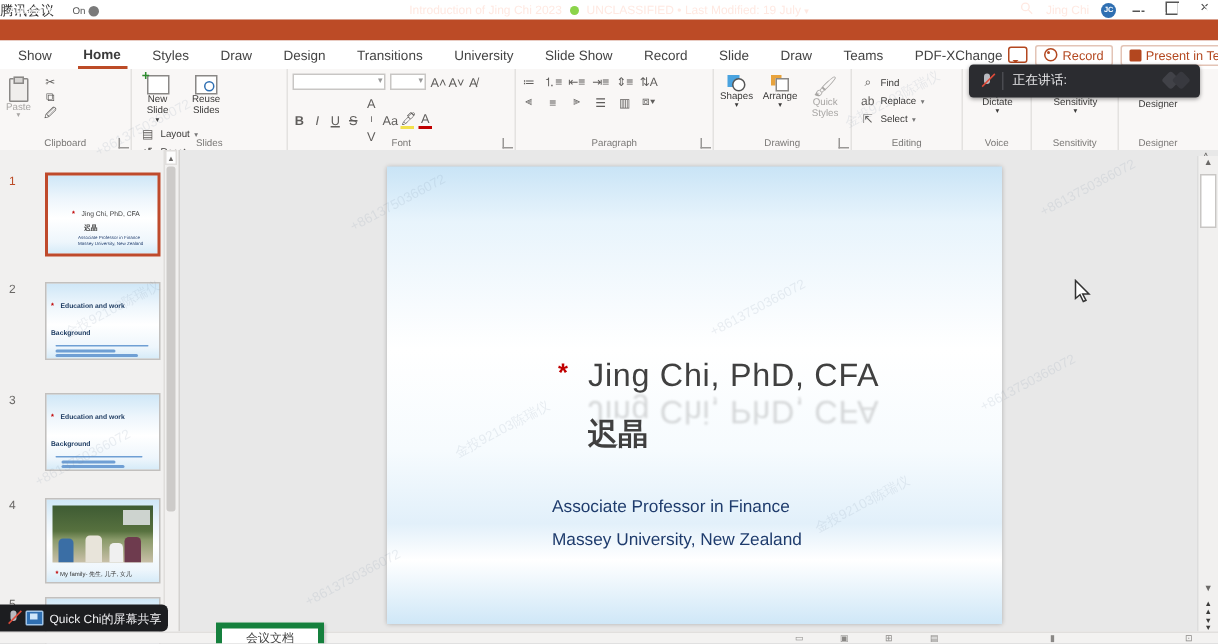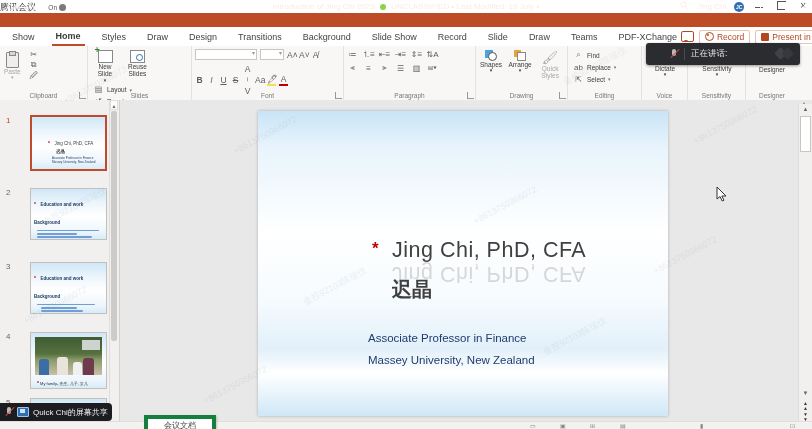--- a/index.html
+++ b/index.html
@@ -77,21 +77,21 @@
   .arrange-ico i{position:absolute;left:0;top:0;width:7px;height:7px;background:#e8a33d;}
   .arrange-ico b{position:absolute;right:0;bottom:0;width:7px;height:7px;border:1px solid #8a8886;background:#fff;}
   .mic-ico{width:6px;height:9px;border:1px solid #444;border-radius:3px;position:relative;margin:1px auto 3px;}
   .mic-ico::after{content:"";position:absolute;left:1px;bottom:-4px;width:2px;height:3px;border-left:1px solid #444;margin-left:1px;}
   .shield-ico{width:10px;height:11px;background:#f2c811;clip-path:polygon(0 0,100% 0,100% 60%,50% 100%,0 60%);margin:2px auto 2px;}
   .designer-ico{width:13px;height:10px;border:1px solid #8a8886;background:#fff;position:relative;margin:2px auto 2px;}
   .designer-ico::after{content:"";position:absolute;right:1px;top:1px;width:4px;height:7px;background:#c8e2f4;}
 
   
   .speak{left:646px;top:43px;width:154px;height:22px;background:#2b2c30;border-radius:3px;display:flex;
-     align-items:center;gap:6px;padding-left:24px;box-sizing:border-box;z-index:30;box-shadow:0 1px 3px rgba(0,0,0,.4);}
+     align-items:center;gap:6px;padding-left:8px;box-sizing:border-box;z-index:30;box-shadow:0 1px 3px rgba(0,0,0,.4);}
   .speak-div{width:1px;height:12px;background:#4a4b50;}
   .speak-txt{color:#e8e8ea;font-size:8.5px;}
   .speak-logo{margin-left:auto;margin-right:6px;position:relative;width:18px;height:14px;opacity:.55;}
   .speak-logo i,.speak-logo b{position:absolute;width:9px;height:9px;background:#54555c;transform:rotate(45deg);border-radius:2px;}
   .speak-logo i{left:0;top:2px;} .speak-logo b{left:7px;top:2px;background:#44454c;}
   .micmute{position:relative;width:8px;height:12px;}
   .micmute .body{position:absolute;left:2px;top:1px;width:4px;height:7px;border-radius:2px;background:#b9bac0;}
   .micmute .slash{position:absolute;left:-1px;top:5px;width:12px;border-top:1.5px solid #e04b3a;transform:rotate(-45deg);}
 
   
@@ -215,21 +215,21 @@
     <span class="wm-close">×</span>
   </div>
 
   <div class="abs tabs-row">
     <span class="tab">Show</span>
     <span class="tab active">Home</span>
     <span class="tab">Styles</span>
     <span class="tab">Draw</span>
     <span class="tab">Design</span>
     <span class="tab">Transitions</span>
-    <span class="tab">Background</span>
+    <span class="tab">University</span>
     <span class="tab">Slide Show</span>
     <span class="tab">Record</span>
     <span class="tab">Slide</span>
     <span class="tab">Draw</span>
     <span class="tab">Teams</span>
     <span class="tab">PDF-XChange</span>
     <span class="tabs-right">
       <span class="comment-ico"></span>
       <span class="pill-btn">
         <span class="rec-dot"></span>

